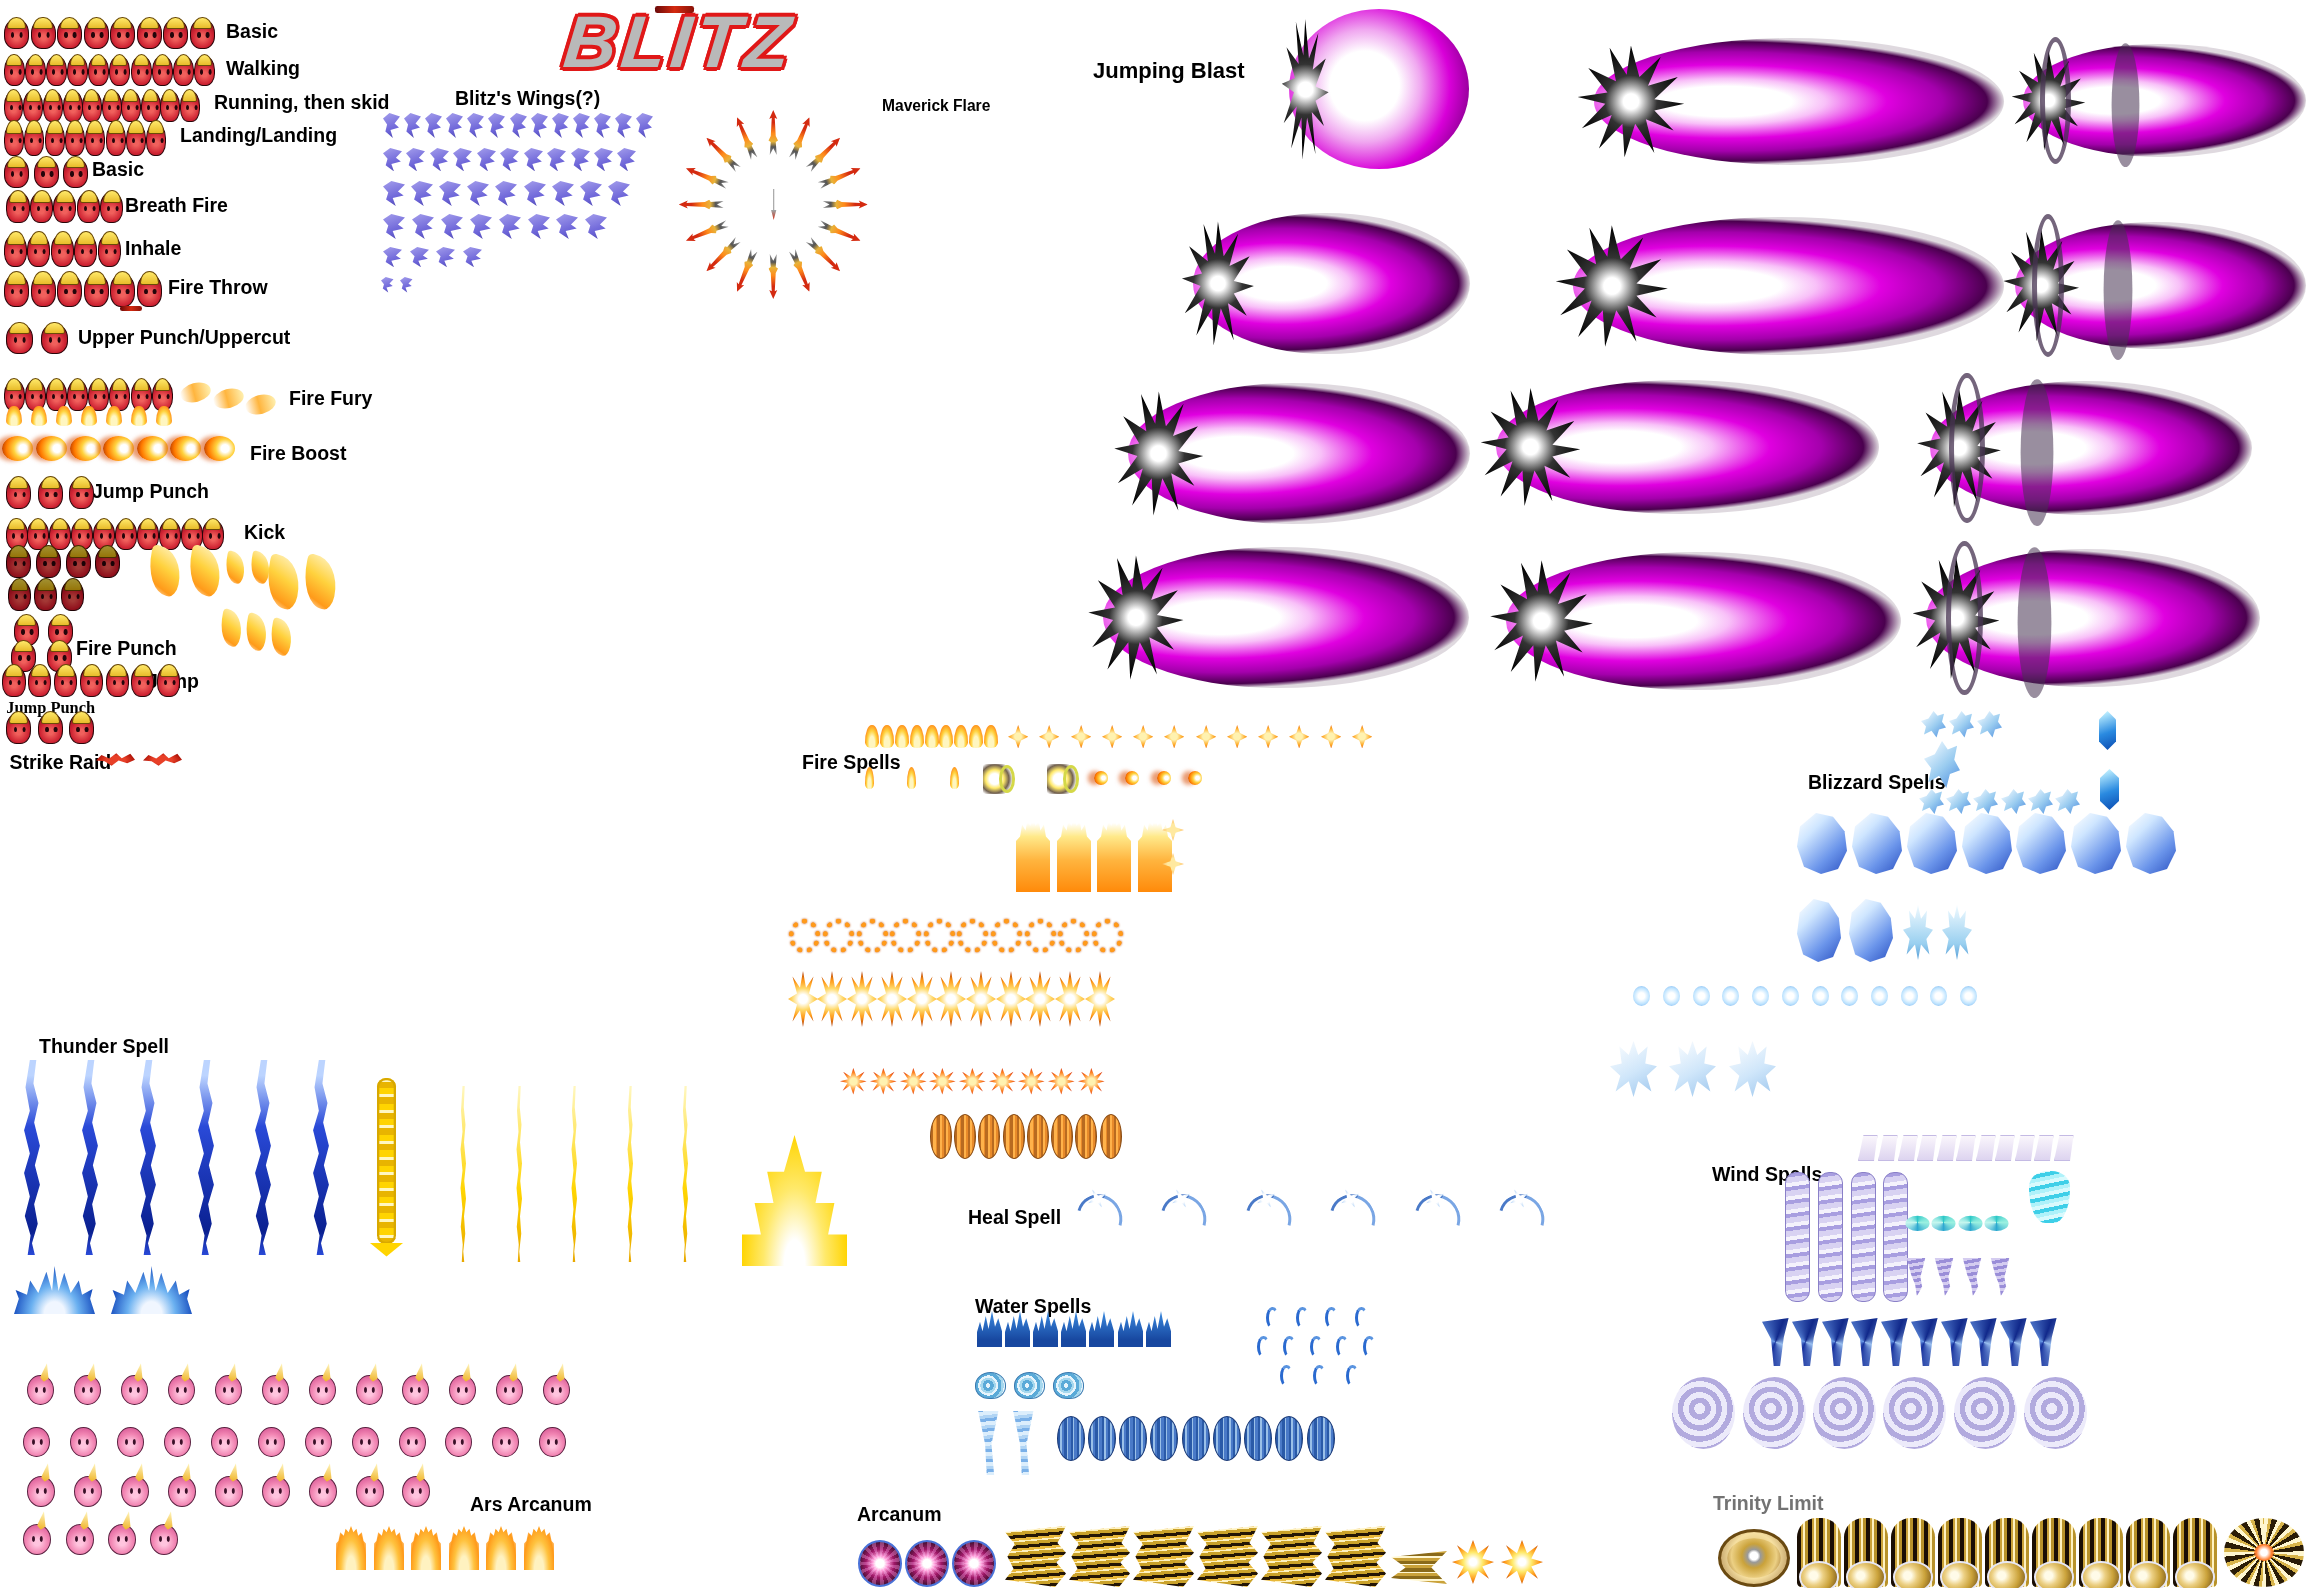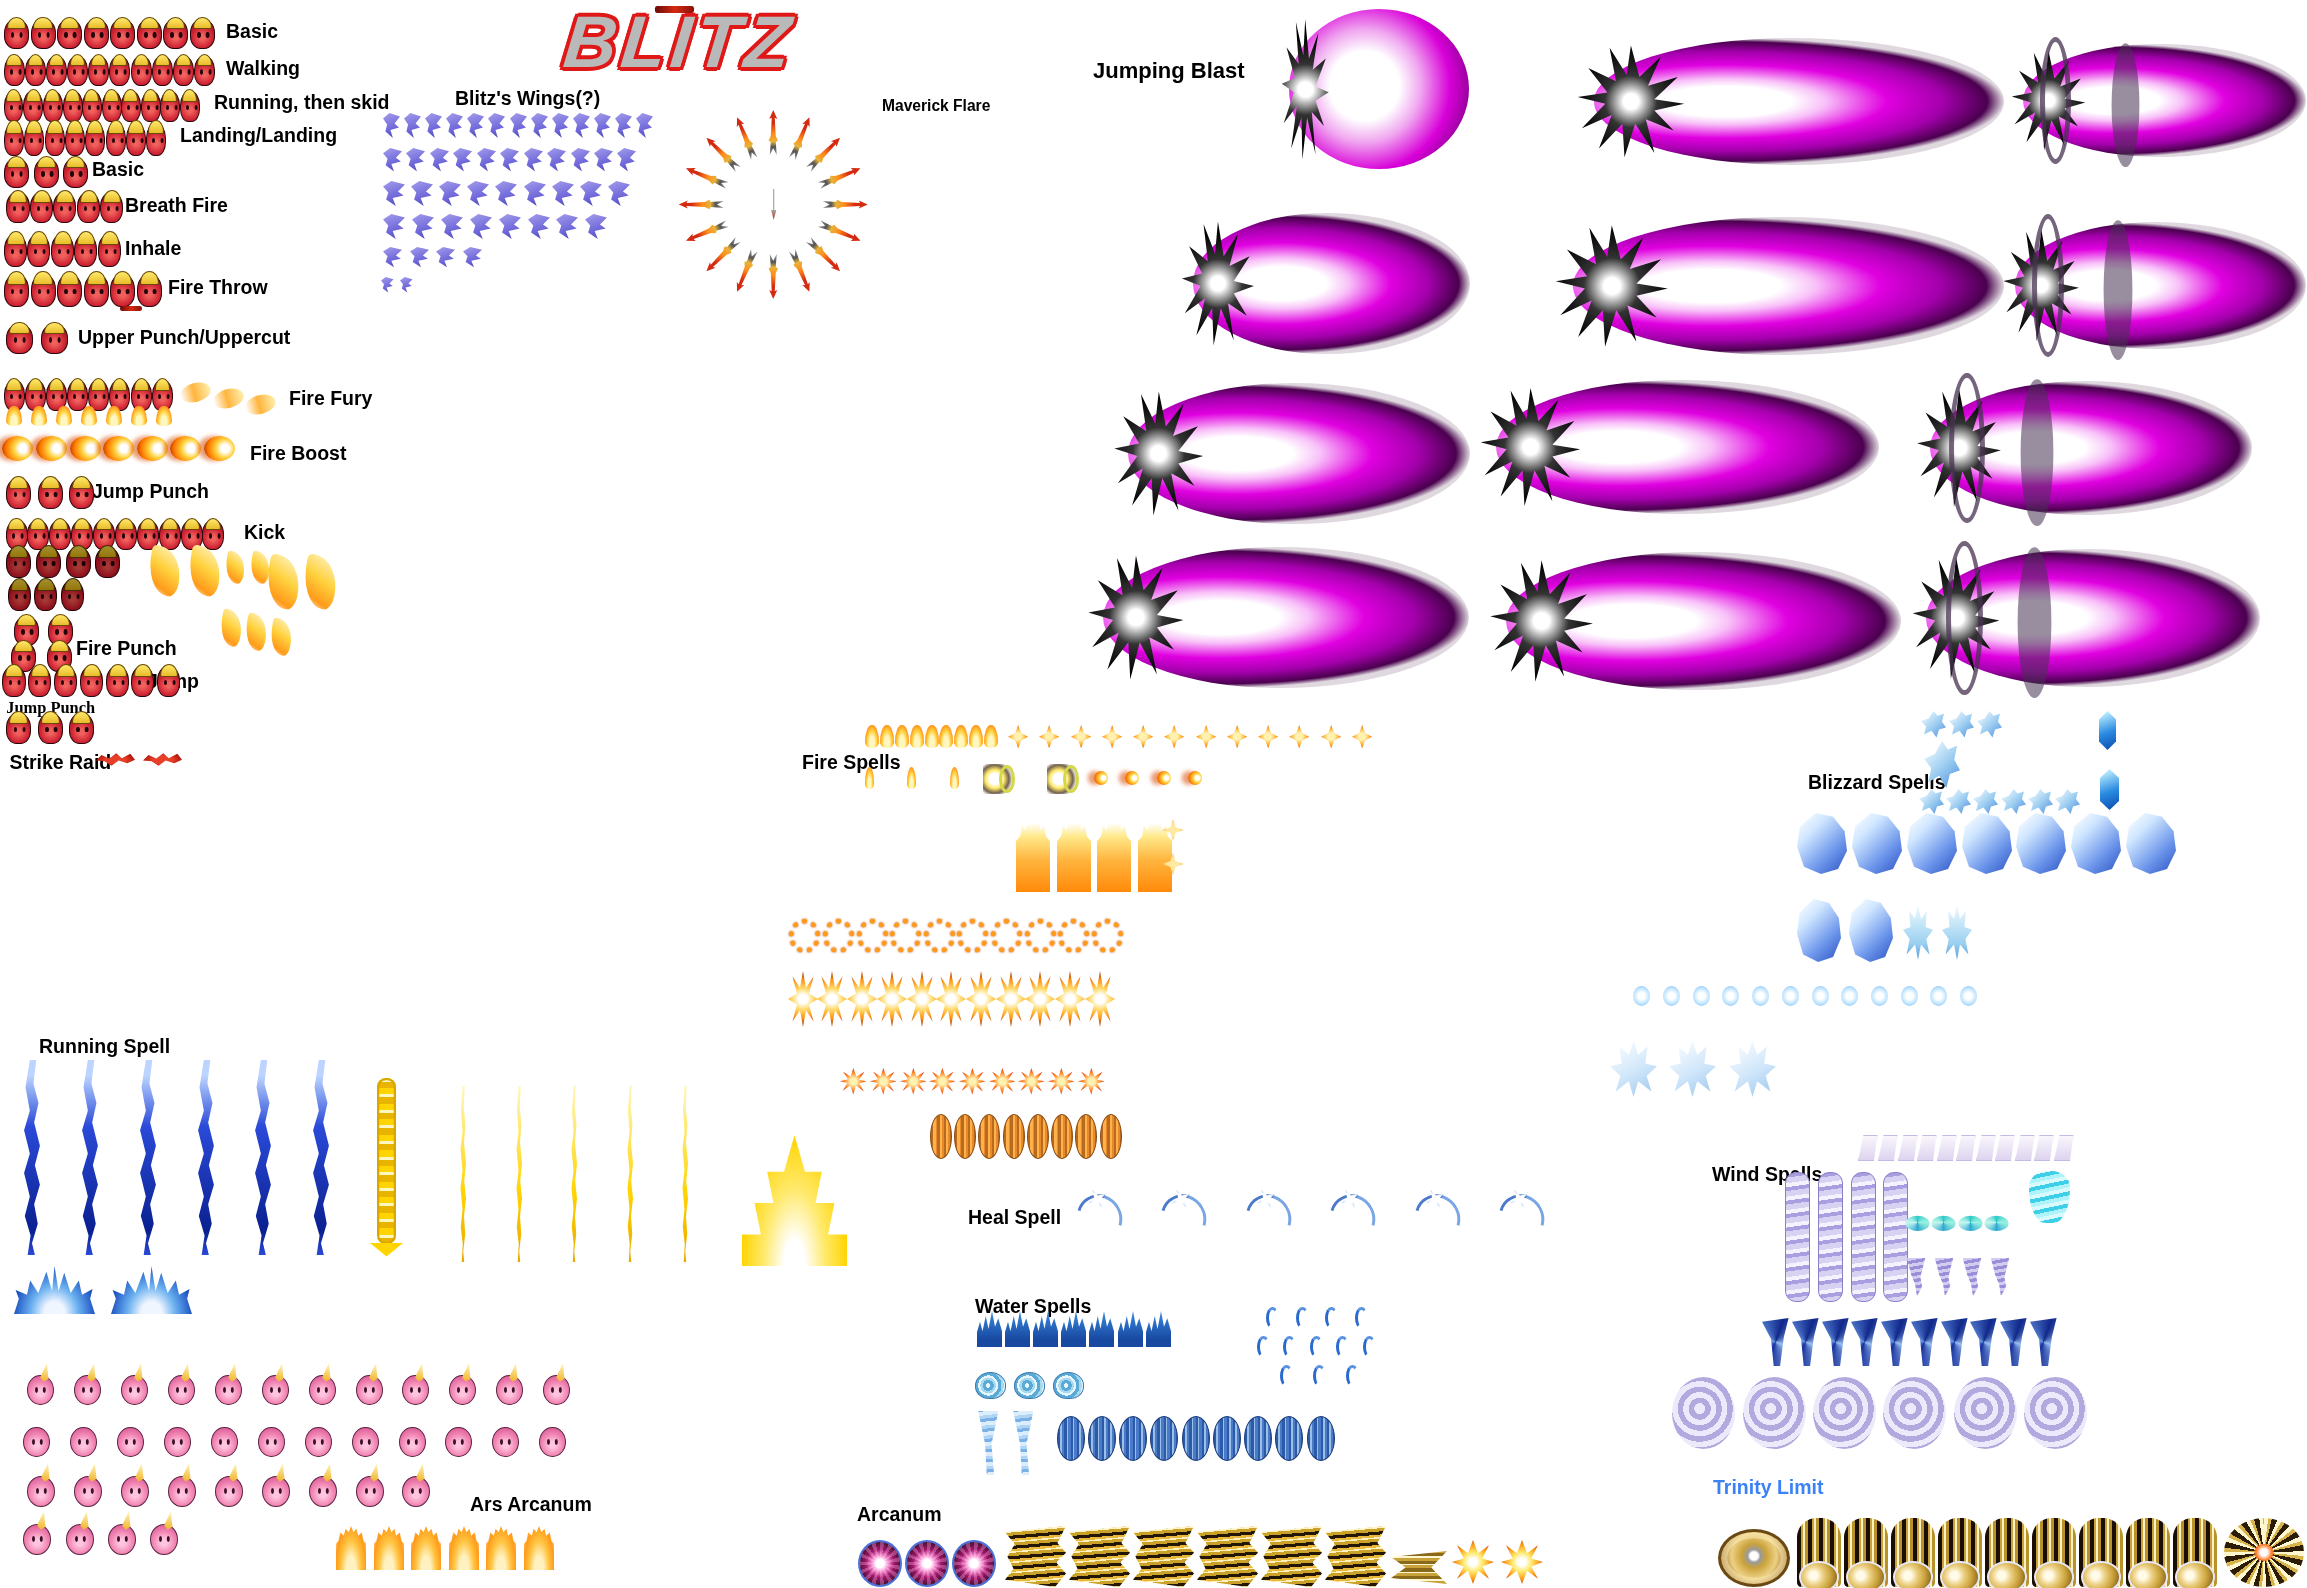--- a/index.html
+++ b/index.html
@@ -2,21 +2,21 @@
 <html style="font-size:12.5px"><head>
 <meta charset="utf-8">
 <style>
   html,body{margin:0;padding:0;background:#fff;}
   #page{position:relative;width:2307px;height:1588px;background:#fff;overflow:hidden;
         font-family:"Liberation Sans",sans-serif;}
   .lbl{position:absolute;font-weight:700;font-size:19.5px;color:#000;white-space:nowrap;line-height:1.1;}
   .lbl.small{font-size:15.6px;}
   .lbl.big{font-size:22px;}
   .lbl.serif{font-family:"Liberation Serif",serif;font-size:16.4px;}
-  .lbl.navy{color:#3b82f6;}
+  .lbl.navy{color:#737373;margin-top:16px;}
   .logo{position:absolute;left:445px;top:0px;width:469px;font:italic 900 73px "Liberation Sans",sans-serif;
         letter-spacing:4.7px;color:#b9b9b9;transform:skewX(-6deg);text-align:center;
         text-shadow:-3.9px 0 #e01818,3.9px 0 #e01818,0 -3.9px #e01818,0 3.9px #e01818,
         -3.1px -3.1px #e01818,3.1px 3.1px #e01818,-3.1px 3.1px #e01818,3.1px -3.1px #e01818,
         1.6px 1.6px 0 #6e6e6e,-1.6px -1.6px 0 #efefef;}
   .sprite{position:absolute;}
 
   
   .imp{background:radial-gradient(circle at 50% 62%,#f0605c 0 12%,#cf2433 48%,#8f1220 82%,#6a0c16);
        border-radius:46% 46% 42% 42%;border:1.6px solid #2a0408;box-sizing:border-box;}
@@ -193,21 +193,21 @@
   <div class="lbl" style="left:244px;top:522px">Kick</div>
   <div class="lbl" style="left:76px;top:638px">Fire Punch</div>
   <div class="lbl" style="left:147px;top:671px">Jump</div>
   <div class="lbl serif" style="left:6.3px;top:699px">Jump Punch</div>
   <div class="lbl" style="left:9.4px;top:752px">Strike Raid</div>
   <div class="lbl" style="left:455px;top:88px">Blitz's Wings(?)</div>
   <div class="lbl small" style="left:882px;top:97px">Maverick Flare</div>
   <div class="lbl big" style="left:1093px;top:59px">Jumping Blast</div>
   <div class="lbl" style="left:802px;top:752px">Fire Spells</div>
   <div class="lbl" style="left:1808px;top:772px">Blizzard Spells</div>
-  <div class="lbl" style="left:39px;top:1036px">Running Spell</div>
+  <div class="lbl" style="left:39px;top:1036px">Thunder Spell</div>
   <div class="lbl" style="left:968px;top:1207px">Heal Spell</div>
   <div class="lbl" style="left:975px;top:1296px">Water Spells</div>
   <div class="lbl" style="left:1712px;top:1164px">Wind Spells</div>
   <div class="lbl" style="left:470px;top:1494px">Ars Arcanum</div>
   <div class="lbl" style="left:857px;top:1504px">Arcanum</div>
   <div class="lbl navy" style="left:1713px;top:1477px">Trinity Limit</div>
 
   <div>
       <div class="sprite red-dash" style="left: 655px; top: 6.3px; width: 39px; height: 7px;"></div>
       <div class="sprite imp" style="left: 3.9px; top: 19px; width: 25px; height: 30px;"></div>

